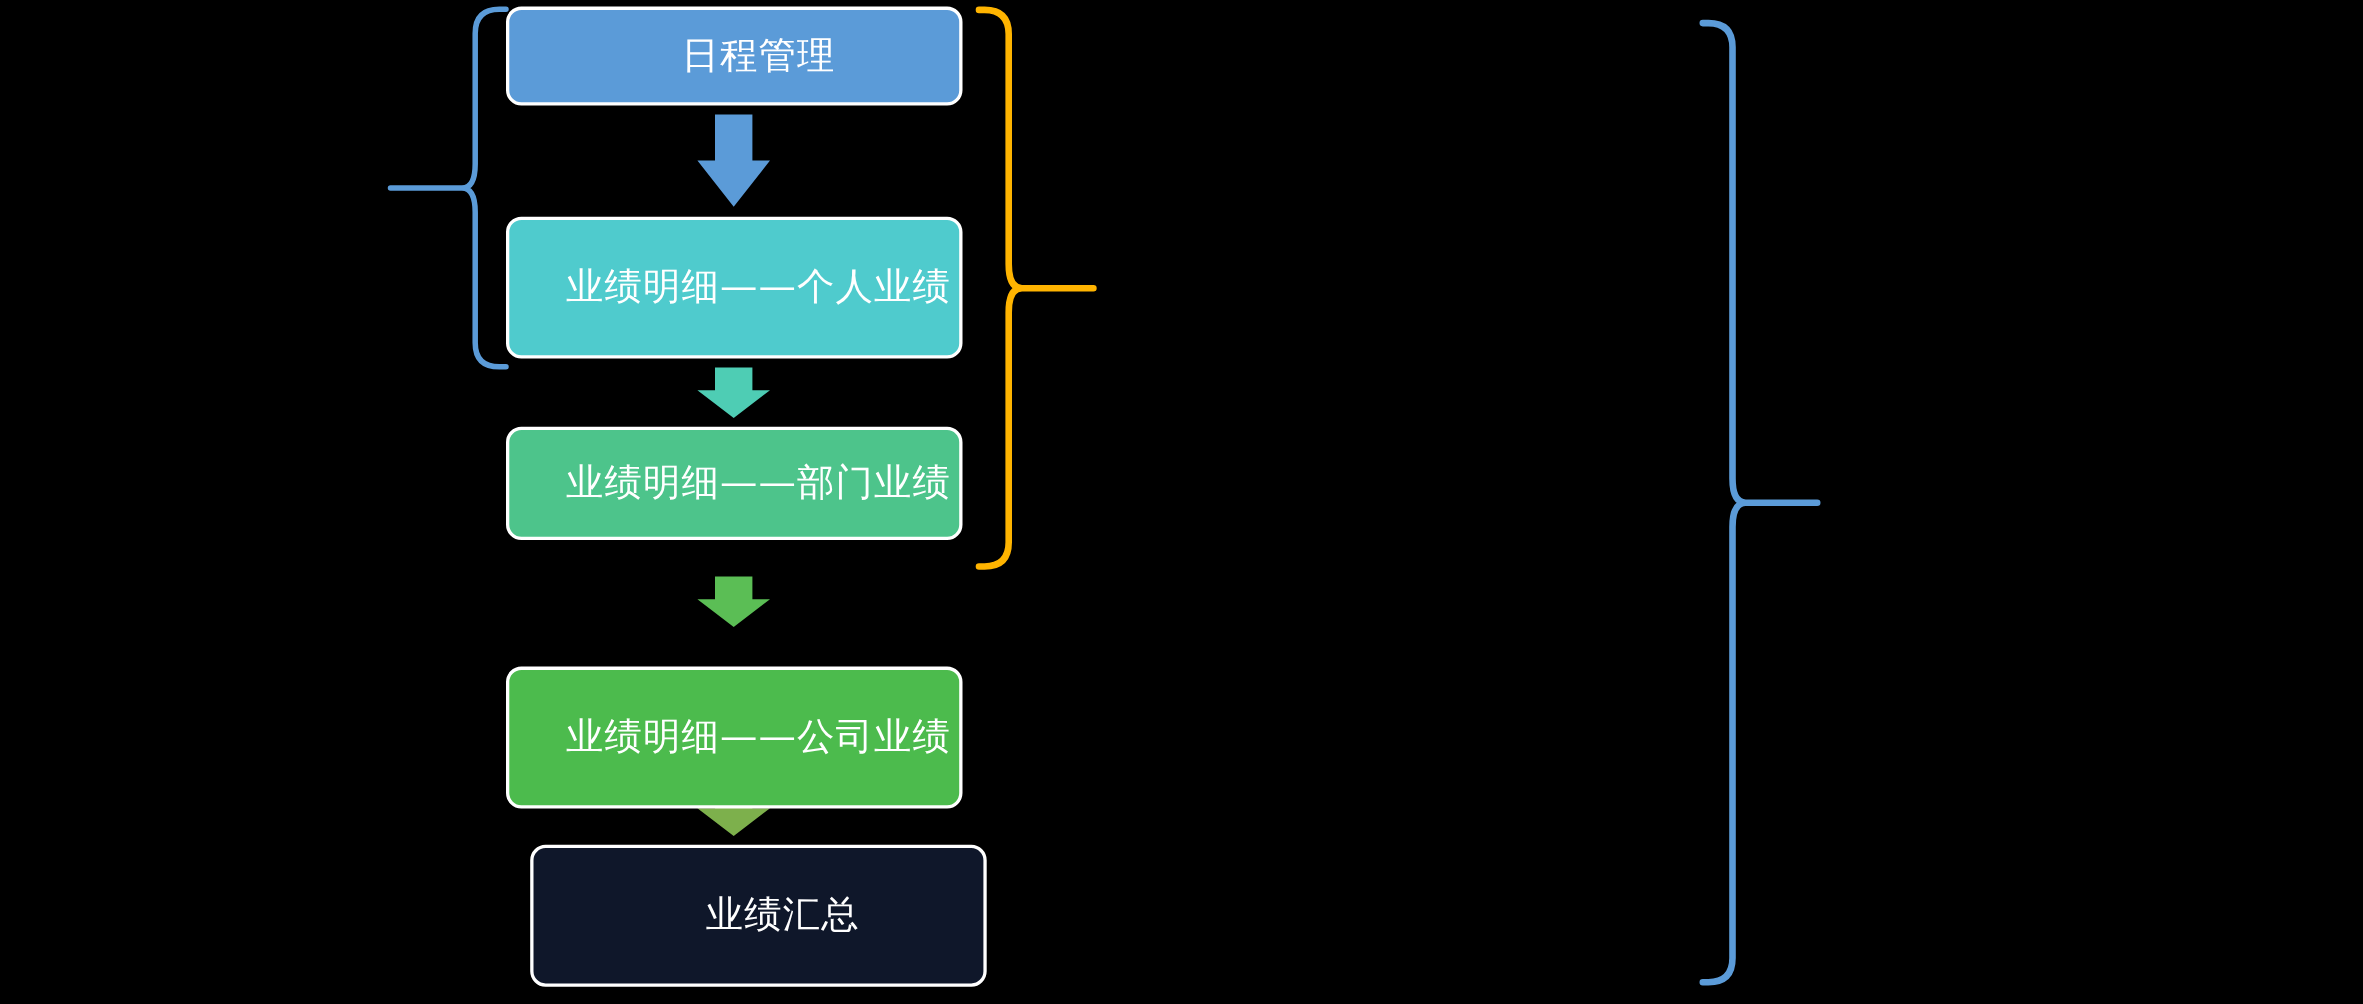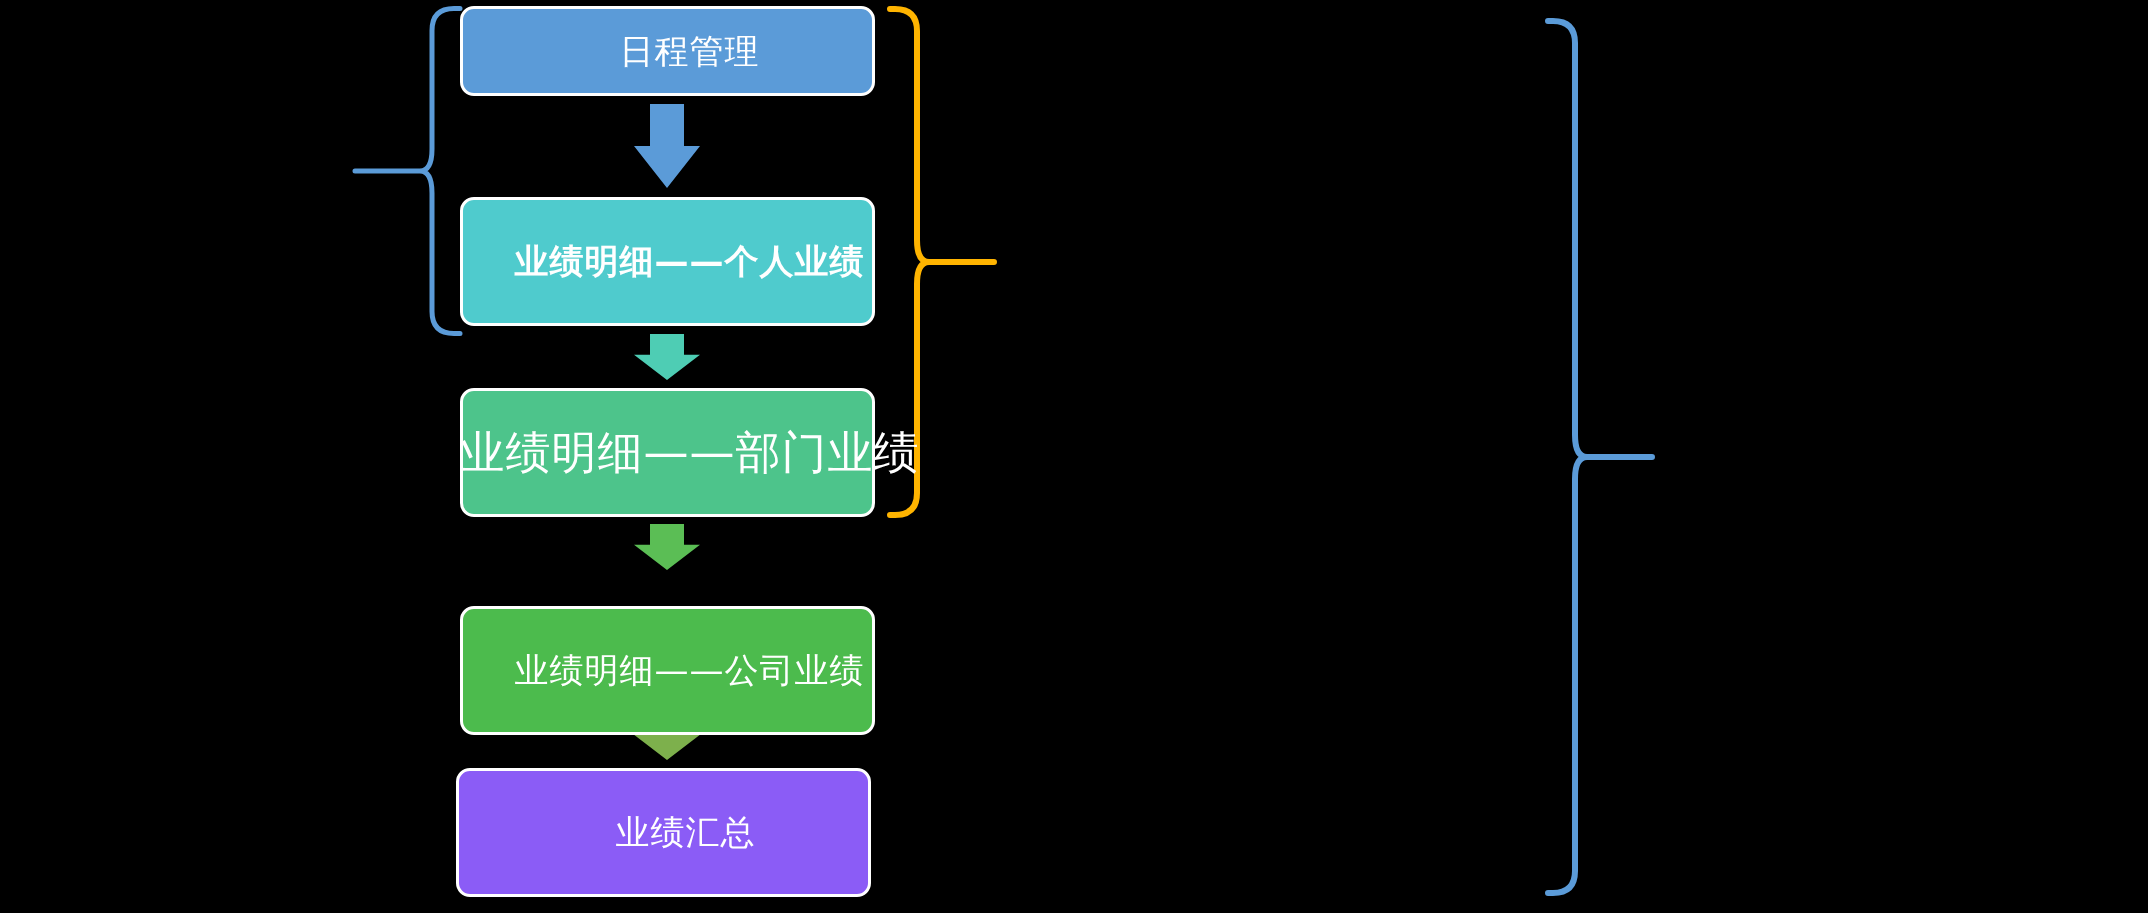--- a/index.html
+++ b/index.html
@@ -86,29 +86,29 @@
   <div class="arrow-wrap" id="arrow-4-5" style="left: 634px; top: 714px;">
       <svg width="66" height="46" viewBox="0 0 66 46">
         <polygon points="16,0 50,0 50,20.7 66,20.7 33,46 0,20.7 16,20.7" fill="#7DB04C"></polygon>
       </svg>
     </div>
 
   <div class="flow-box" id="node-1" style="left: 460px; top: 6px; width: 415px; height: 90px; background: rgb(91, 155, 216); font-size: 34px; color: rgb(255, 255, 255); border-color: rgb(255, 255, 255);">
     <span>日程管理</span>
   </div>
 
-  <div class="flow-box" id="node-2" style="left: 460px; top: 197px; width: 415px; height: 129px; background: rgb(79, 203, 205); font-size: 34px; color: rgb(255, 255, 255); border-color: rgb(255, 255, 255); font-weight: bold;">
+  <div class="flow-box" id="node-2" style="left: 460px; top: 197px; width: 415px; height: 129px; background: rgb(79, 203, 205); font-size: 34px; color: rgb(255, 255, 255); border-color: rgb(255, 255, 255);">
     <span>业绩明细——个人业绩</span>
   </div>
 
-  <div class="flow-box" id="node-3" style="left: 460px; top: 388px; width: 415px; height: 129px; background: rgb(77, 196, 139); font-size: 45px; color: rgb(255, 255, 255); border-color: rgb(255, 255, 255);">
+  <div class="flow-box" id="node-3" style="left: 460px; top: 388px; width: 415px; height: 103px; background: rgb(77, 196, 139); font-size: 34px; color: rgb(255, 255, 255); border-color: rgb(255, 255, 255);">
     <span>业绩明细——部门业绩</span>
   </div>
 
   <div class="flow-box" id="node-4" style="left: 460px; top: 606px; width: 415px; height: 129px; background: rgb(76, 187, 77); font-size: 34px; color: rgb(255, 255, 255); border-color: rgb(255, 255, 255);">
     <span>业绩明细——公司业绩</span>
   </div>
 
-  <div class="flow-box" id="node-5" style="left: 456px; top: 768px; width: 415px; height: 129px; background: #8b5cf6; font-size: 34px; color: rgb(255, 255, 255); border-color: rgb(255, 255, 255);">
+  <div class="flow-box" id="node-5" style="left: 482px; top: 768px; width: 415px; height: 129px; background: #0f172a; font-size: 34px; color: rgb(255, 255, 255); border-color: rgb(255, 255, 255);">
     <span>业绩汇总</span>
   </div>
 
 </div>
 
 </body></html>

